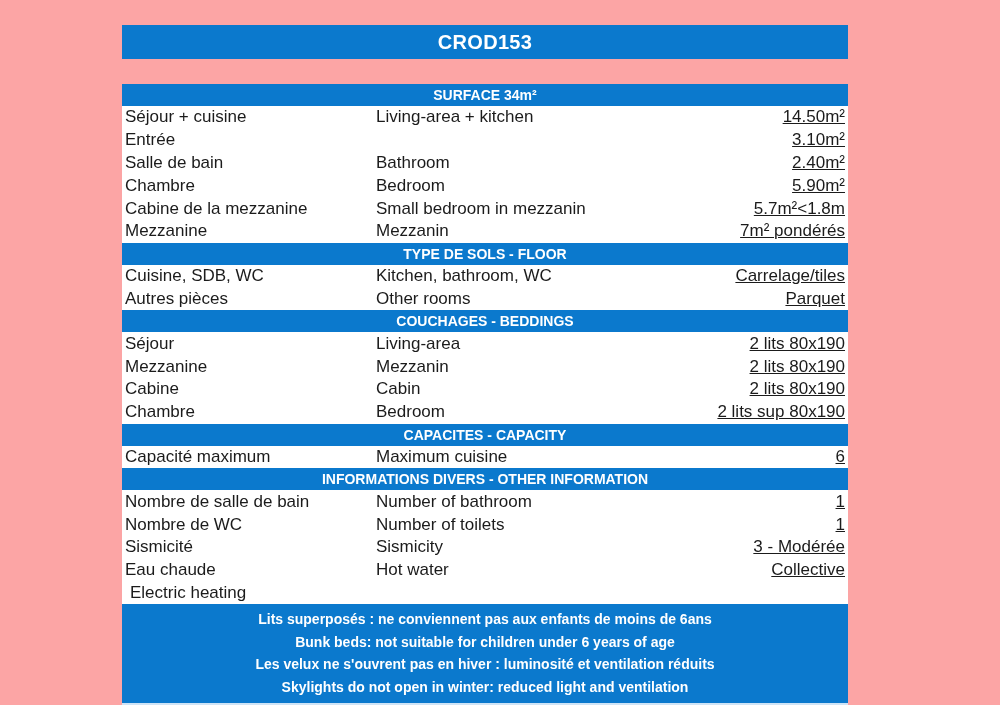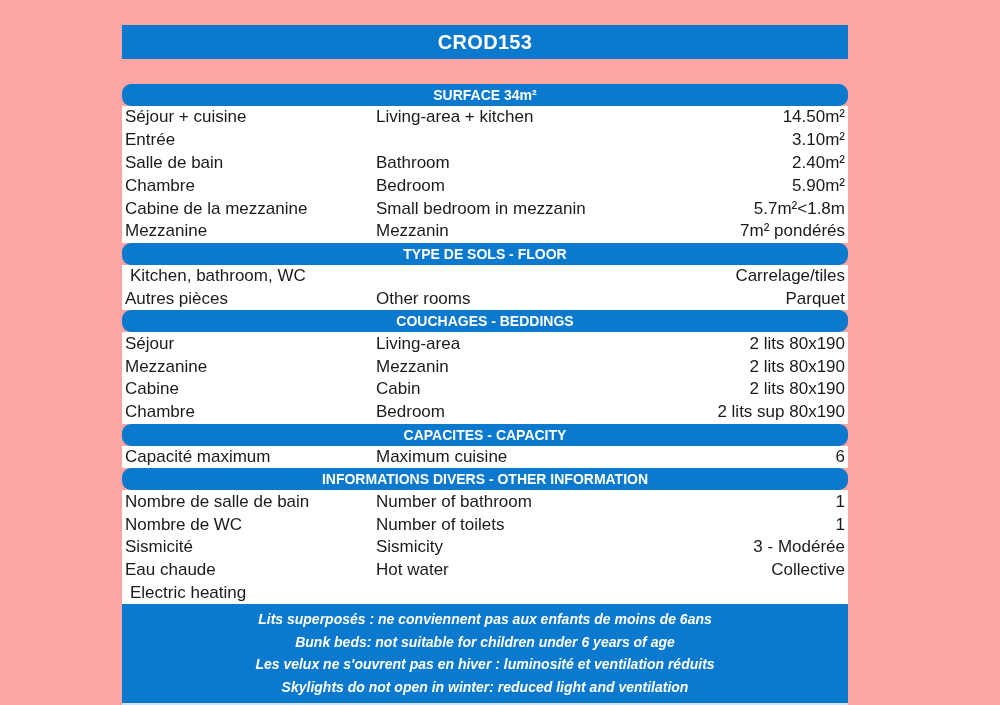--- a/index.html
+++ b/index.html
@@ -38,21 +38,20 @@
   }
   .section-header {
     height: 22px;
     background: var(--accent-blue);
     color: #ffffff;
     font-weight: bold;
     font-size: 14px;
     display: flex;
     align-items: center;
     justify-content: center;
-    border-radius: 9px;
   }
   .row {
     height: 22.8px;
     display: flex;
     align-items: center;
     font-size: 17px;
     color: var(--text-dark);
     background: #ffffff;
   }
   .cell-fr {
@@ -66,29 +65,29 @@
     white-space: nowrap;
     overflow: hidden;
     margin-left: 8px;
   }
   .cell-val {
     flex: 0 0 auto;
     margin-left: auto;
     padding-right: 3px;
     text-align: left;
     white-space: nowrap;
+    text-decoration: underline;
   }
   .footer-box {
     background: var(--accent-blue);
     color: #ffffff;
     font-weight: bold;
     font-size: 14px;
     text-align: center;
     padding: 4px 10px 5px 10px;
-    font-style: italic;
   }
   .footer-line {
     line-height: 22.4px;
     white-space: nowrap;
   }
   .footer-strip {
     height: 3px;
     background: var(--footer-strip);
   }
 </style>
@@ -126,20 +125,21 @@
       <div class="cell-val">5.7m²&lt;1.8m</div>
     </div>
     <div class="row">
       <div class="cell-fr">Mezzanine</div>
       <div class="cell-en">Mezzanin</div>
       <div class="cell-val">7m² pondérés</div>
     </div>
 
     <div class="section-header">TYPE DE SOLS - FLOOR</div>
     <div class="row">
+      <div class="cell-fr">Cuisine, SDB, WC</div>
       <div class="cell-en">Kitchen, bathroom, WC</div>
       <div class="cell-val">Carrelage/tiles</div>
     </div>
     <div class="row">
       <div class="cell-fr">Autres pièces</div>
       <div class="cell-en">Other rooms</div>
       <div class="cell-val">Parquet</div>
     </div>
 
     <div class="section-header">COUCHAGES - BEDDINGS</div>

